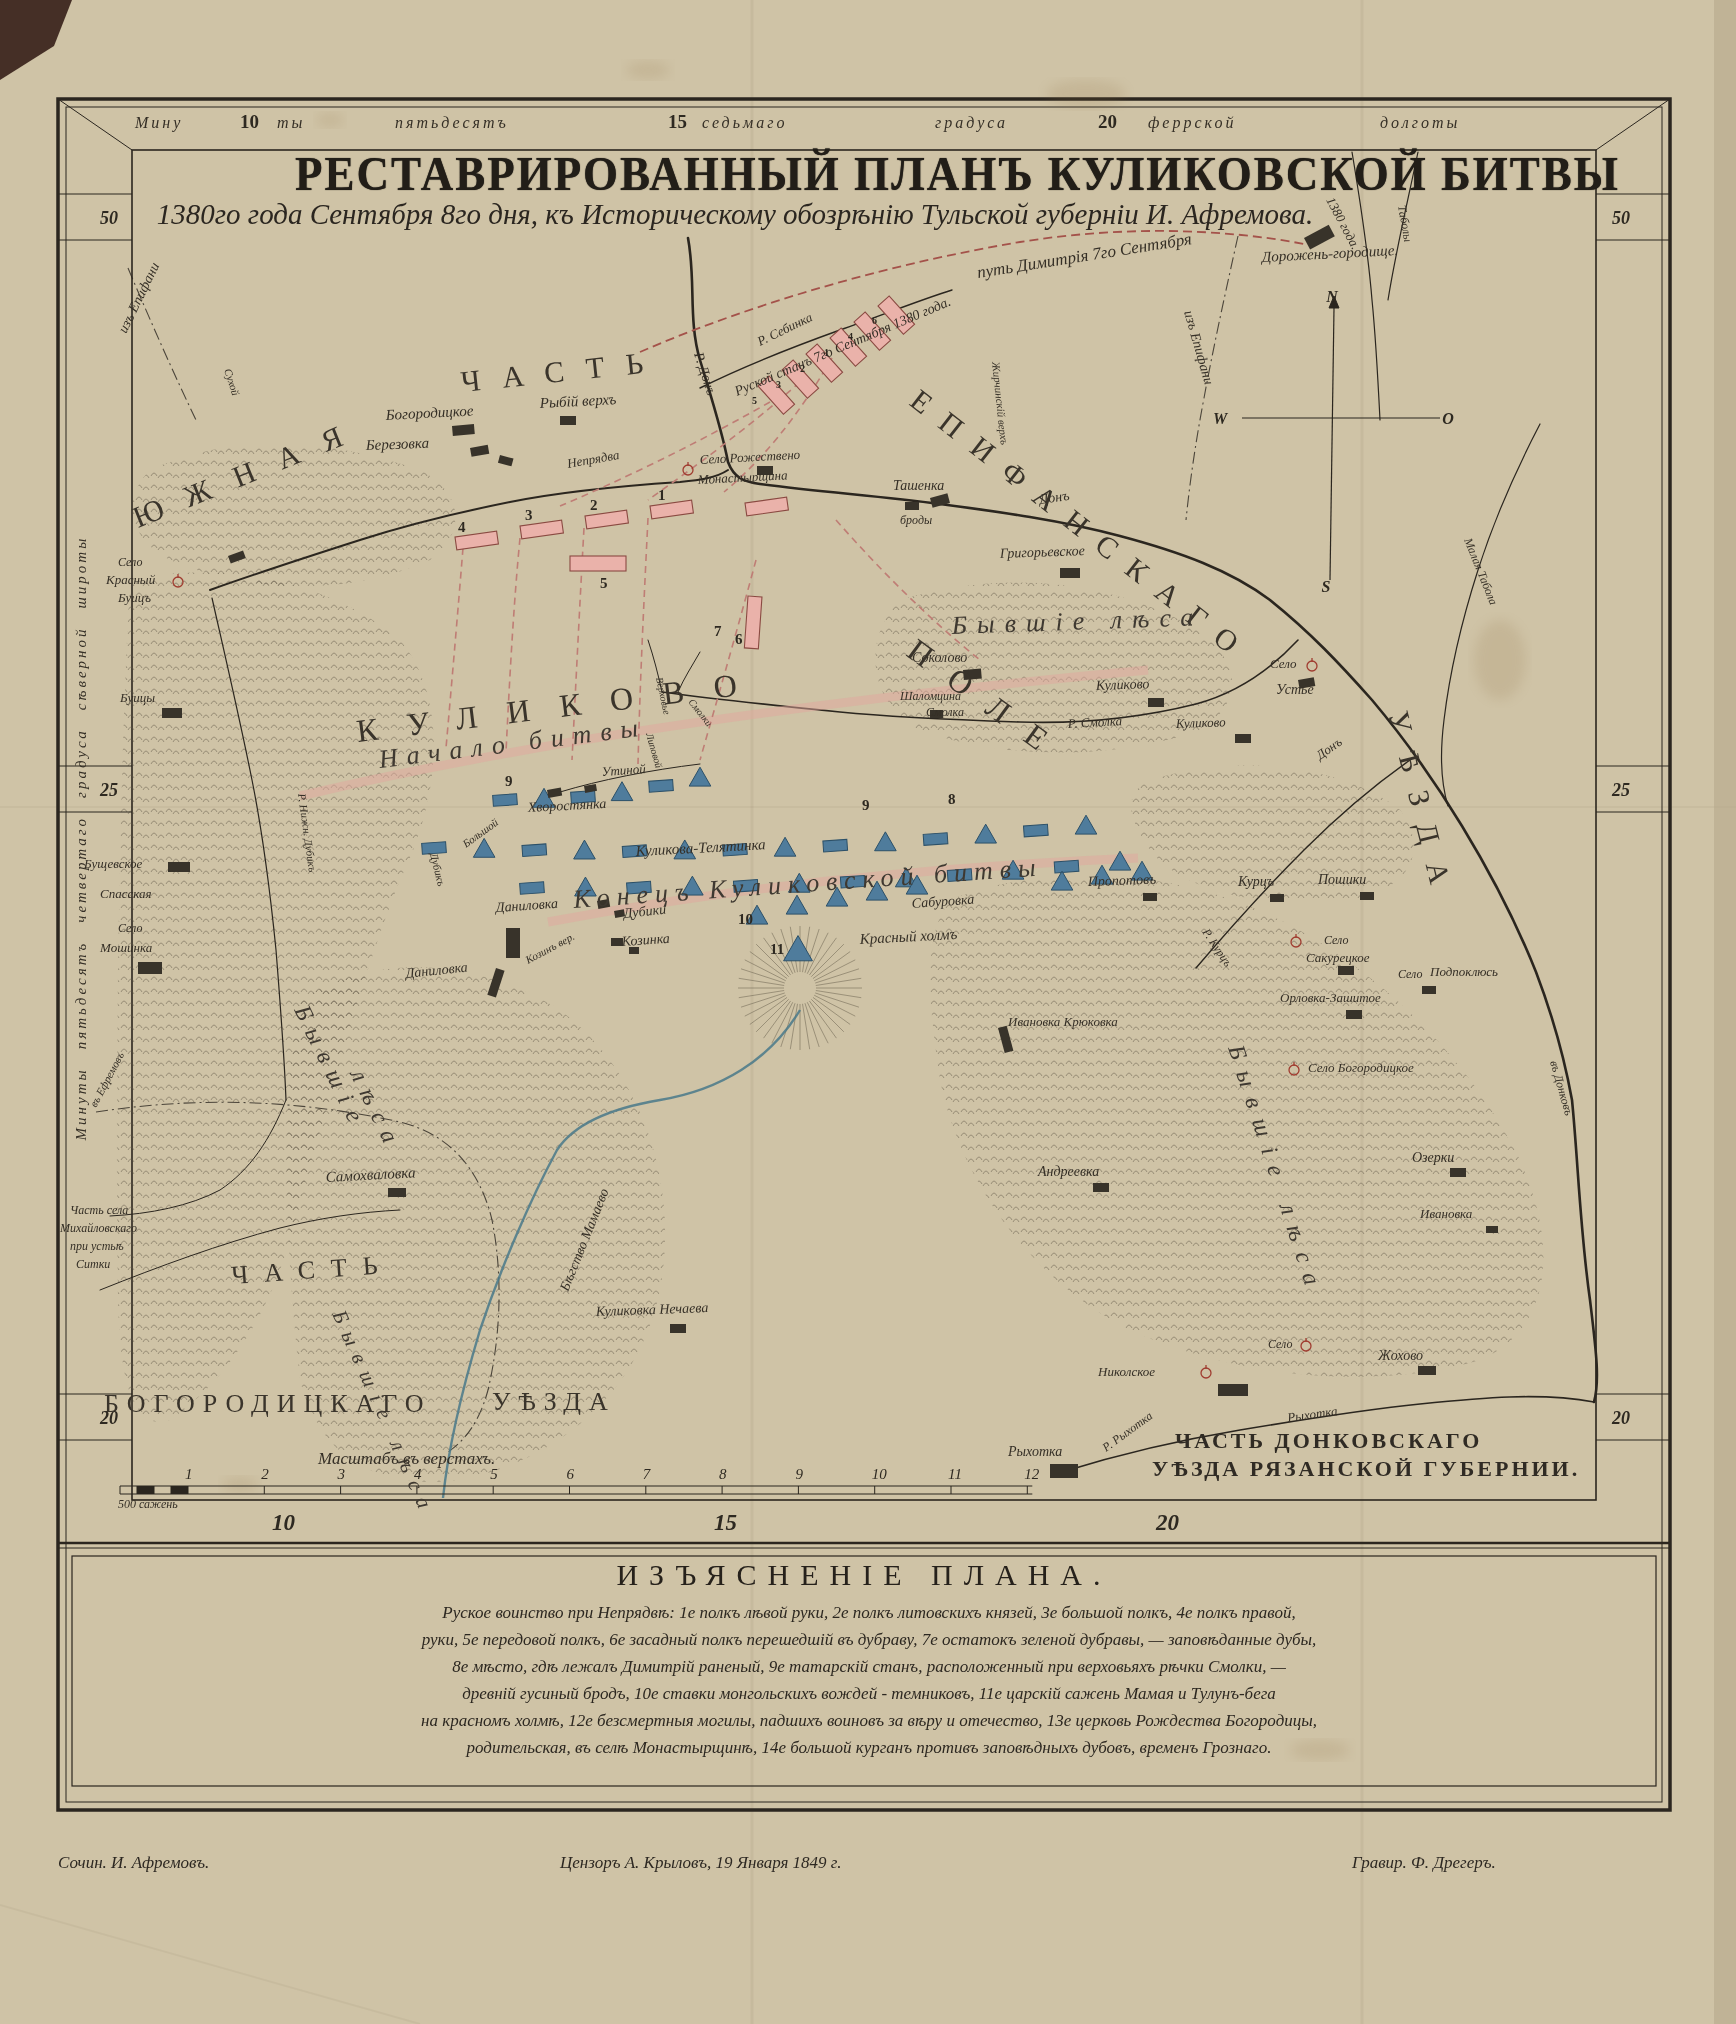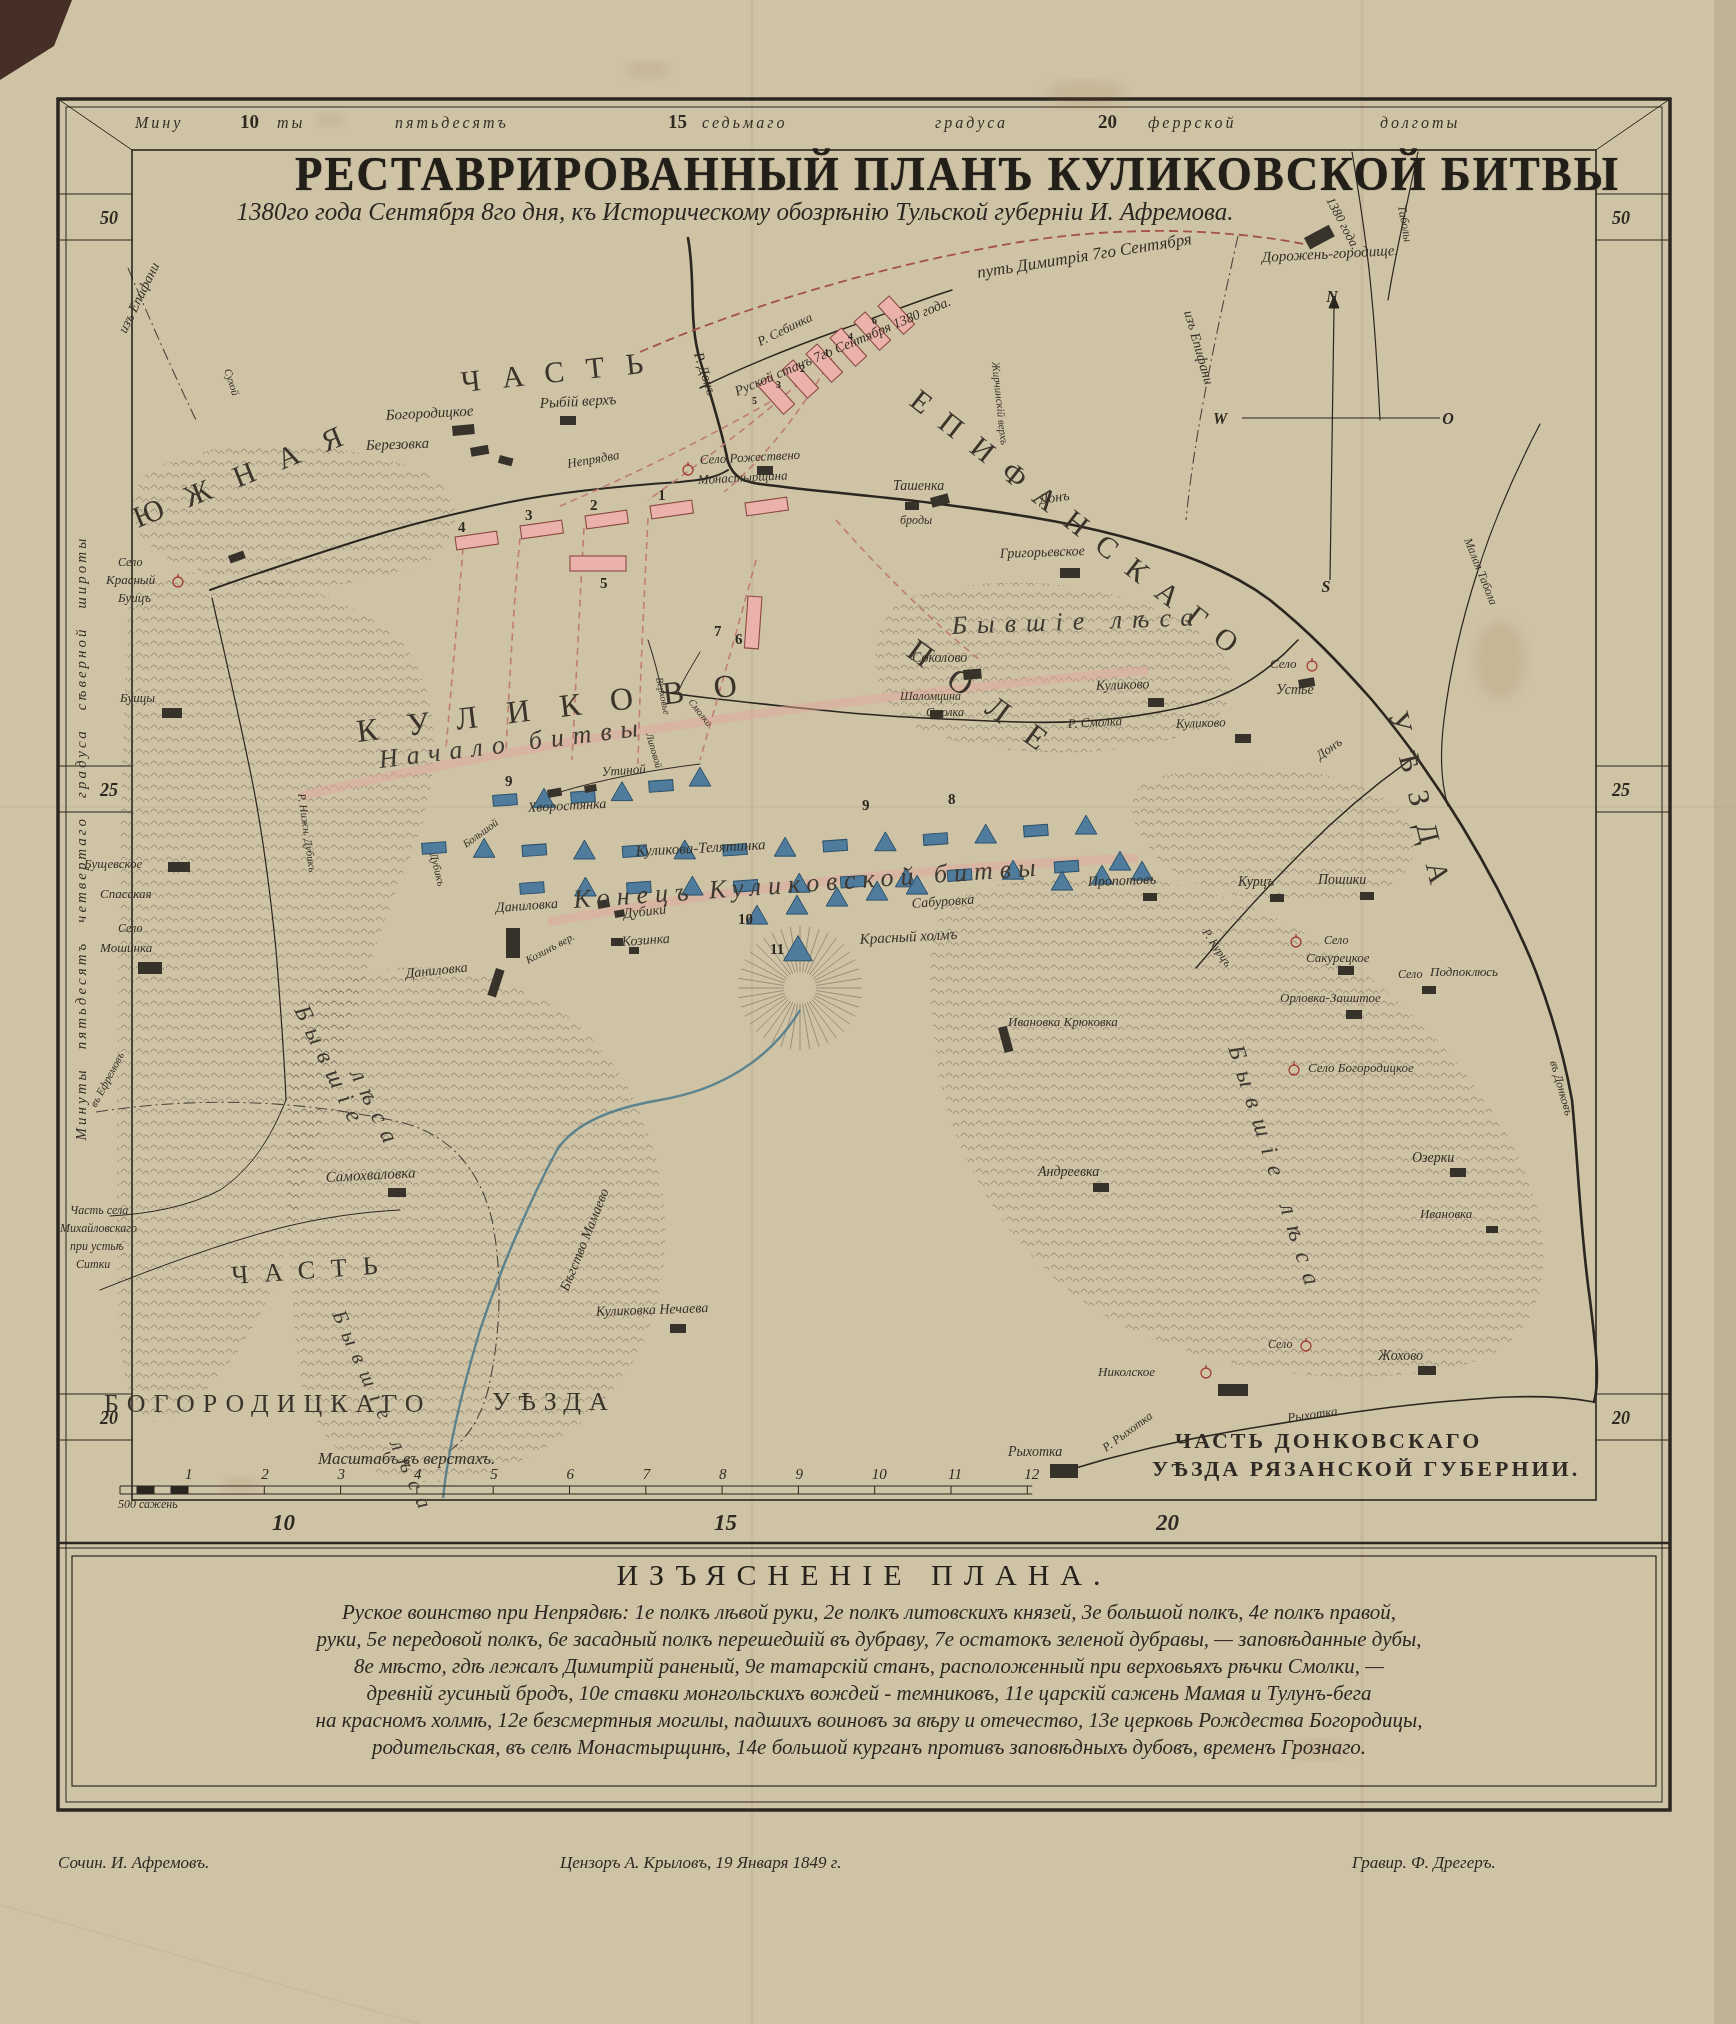--- a/index.html
+++ b/index.html
@@ -6,25 +6,25 @@
   .page{position:relative;width:1736px;height:2024px;overflow:hidden;
         background:linear-gradient(175deg,#d4c8ab 0%,#cfc3a6 30%,#d1c5a7 55%,#cbbf a1 80%,#cfc3a5 100%);
         background-color:#cfc3a6;
         font-family:"Liberation Serif","DejaVu Serif",serif;color:#2e2921;}
   svg{position:absolute;left:0;top:0;}
   .ov{position:absolute;white-space:nowrap;}
   .title{left:295px;top:148px;width:1020px;text-align:center;
          font-weight:700;font-size:45px;letter-spacing:2px;color:#221e18;
          transform:scaleY(1.06);text-shadow:0 0 1px #221e18;}
   .subtitle{left:110px;top:198px;width:1250px;text-align:center;
-            font-style:italic;font-size:25px;color:#2b2620;}
+            font-style:italic;font-size:29px;color:#2b2620;}
   .legend-head{left:58px;top:1558px;width:1612px;text-align:center;
                font-weight:400;font-size:30px;letter-spacing:11px;color:#26211b;}
   .legend-lines{left:96px;top:1599px;width:1546px;text-align:center;}
-  .legend-lines div{font-style:italic;font-size:21px;line-height:27px;color:#2c2720;}
+  .legend-lines div{font-style:italic;font-size:17px;line-height:27px;color:#2c2720;}
   .credit{top:1824px;font-style:italic;font-size:17px;color:#2d2822;margin-top:29px;}
   .credit.l{left:58px;} .credit.c{left:560px;width:520px;text-align:left;} .credit.r{left:1352px;font-style:italic;}
 </style>
 </head>
 <body>
 
 <div class="page">
 
   <svg id="map-svg" width="1736" height="2024" viewBox="0 0 1736 2024">
     <defs>

